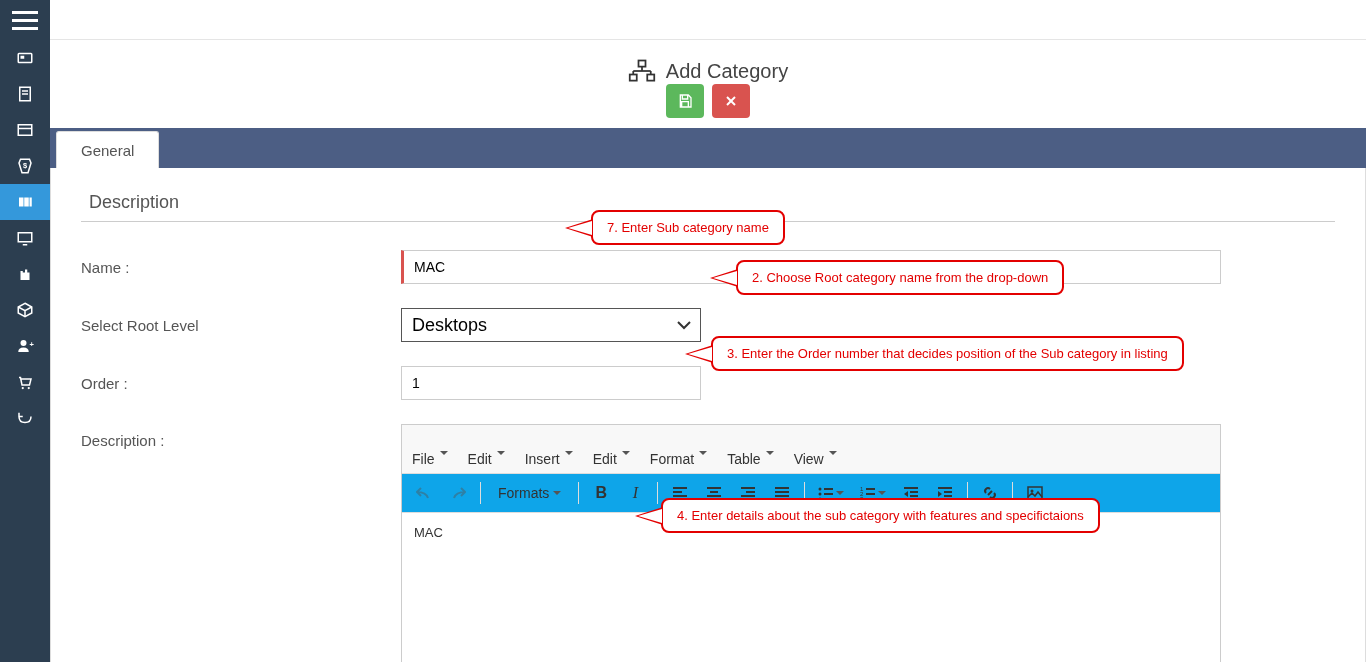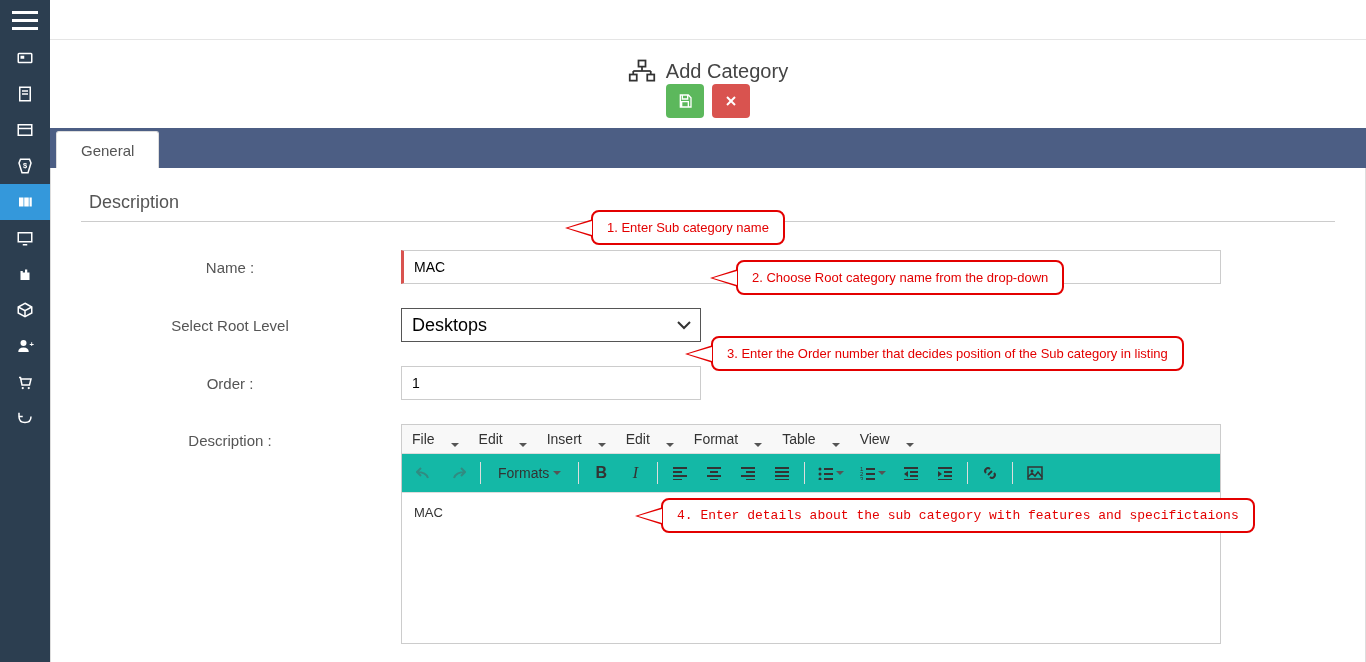--- a/index.html
+++ b/index.html
@@ -127,21 +127,21 @@
   margin-bottom: 28px;
 }
 .form-row {
   display: flex;
   align-items: center;
   margin-bottom: 24px;
 }
 .form-row.top { align-items: flex-start; }
 .form-label {
   width: 320px;
-  text-align: center;
+  text-align: left;
   padding-right: 22px;
   color: #555;
   font-size: 15px;
 }
 .form-control-wrap { flex: 1; position: relative; }
 .input-text {
   width: 820px;
   height: 34px;
   padding: 6px 10px;
   border: 1px solid #ccc;
@@ -182,33 +182,34 @@
   border-bottom: 1px solid #ddd;
   padding: 6px 10px;
   display: flex;
   gap: 20px;
 }
 .menu-item {
   font-size: 14px;
   color: #333;
   cursor: pointer;
   display: flex;
-  align-items: flex-end;
-  gap: 14px;
+  align-items: flex-start;
+  gap: 3px;
+  margin-top: 20px;
 }
 .caret-sm {
   width: 0; height: 0;
   border-left: 4px solid transparent;
   border-right: 4px solid transparent;
   border-top: 4px solid #555;
   display: inline-block;
   margin-left: 2px;
 }
 .editor-toolbar {
-  background: #14b8a6;
+  background: #0ea5e9;
   border-bottom: 1px solid #ddd;
   padding: 4px 6px;
   display: flex;
   align-items: center;
   gap: 2px;
 }
 .tool-btn {
   min-width: 32px;
   height: 30px;
   border: 1px solid transparent;
@@ -555,29 +556,29 @@
                   </svg>
                 </button>
             </div>
             <div class="editor-body">MAC</div>
           </div>
         </div>
       </div>
 
       <div class="callout" style="left:540px; top:42px;">
         <span class="arrow left"></span>
-        <span>1. Enter Sub category name</span>
+        <span>7. Enter Sub category name</span>
       </div>
       <div class="callout" style="left:685px; top:92px;">
         <span class="arrow left"></span>
         <span>2.  Choose Root category name from the drop-down</span>
       </div>
       <div class="callout" style="left:660px; top:168px;">
         <span class="arrow left"></span>
         <span>3. Enter the Order number that decides position of the Sub category in listing</span>
       </div>
-      <div class="callout" style="left:610px; top:330px;font-family:Liberation Mono, monospace;">
+      <div class="callout" style="left:610px; top:330px;">
         <span class="arrow left"></span>
         <span>4. Enter details about the sub category with features and specifictaions</span>
       </div>
     </div>
   </div>
 </div>
 
 </body></html>

